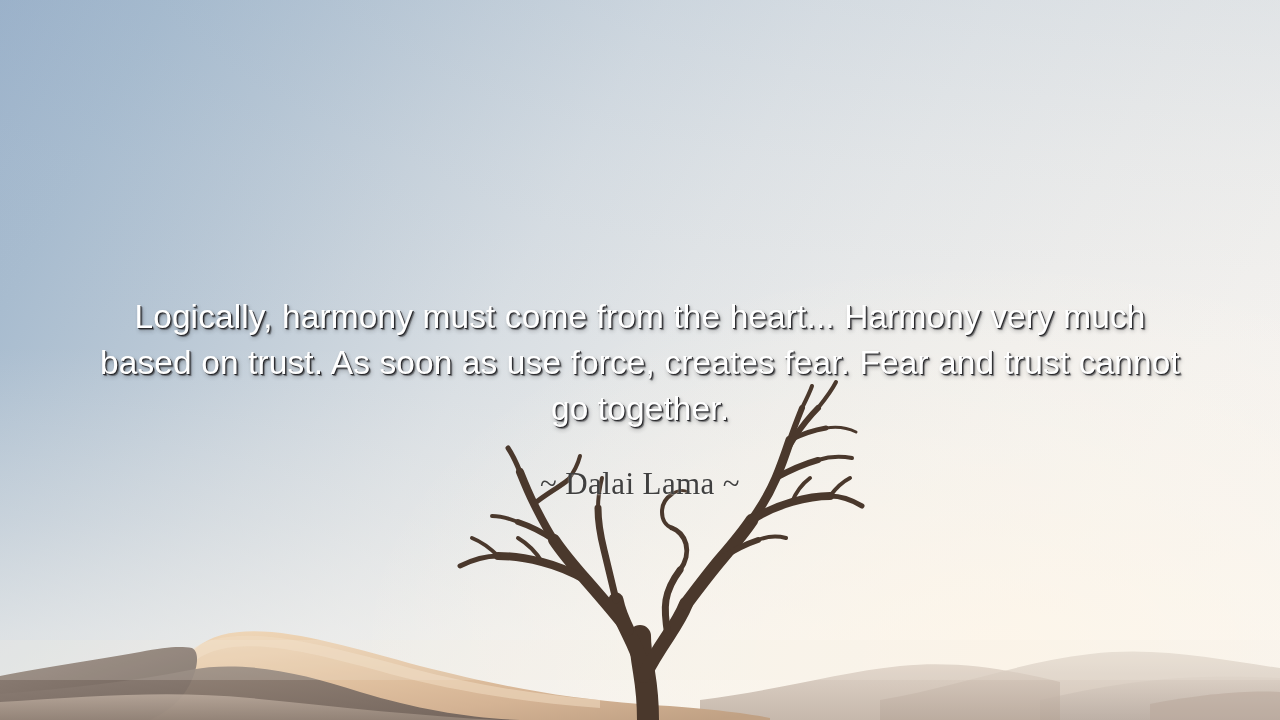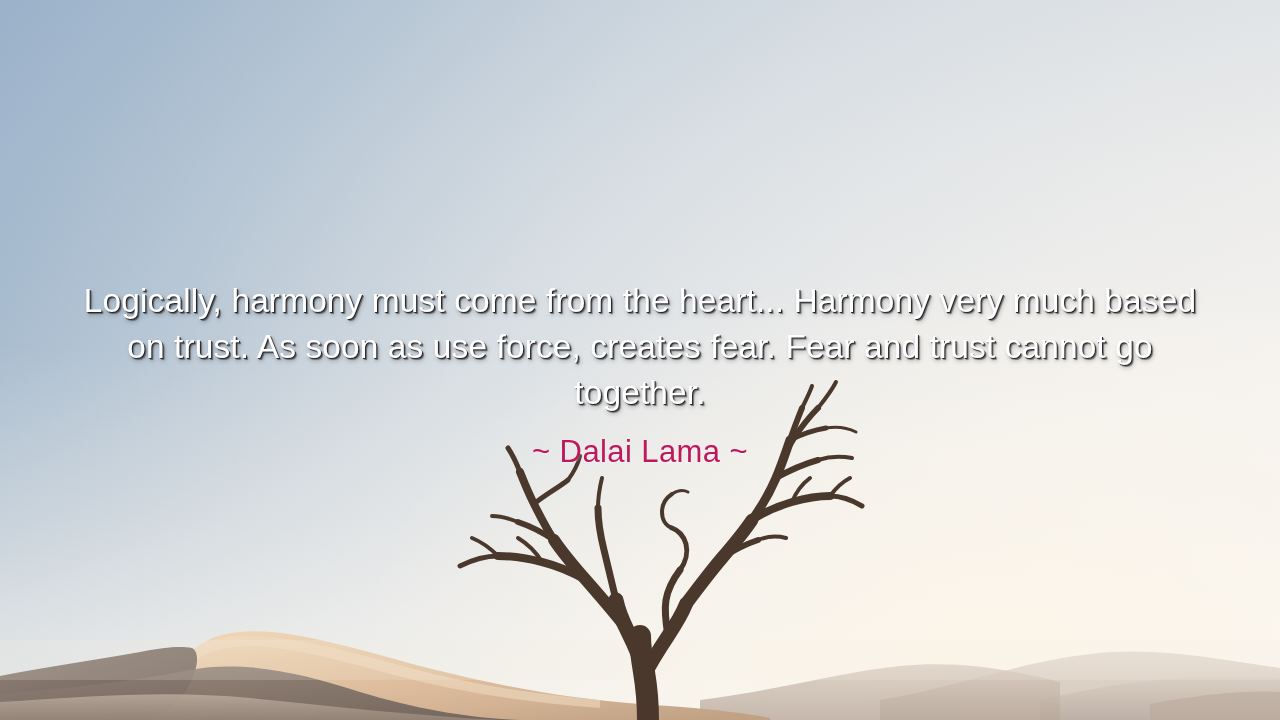--- a/index.html
+++ b/index.html
@@ -71,41 +71,41 @@
   }
   .quote-block {
     position: absolute;
     left: 50%;
     transform: translateX(-50%);
     top: 278px;
     width: 1130px;
     text-align: center;
   }
   .quote-text {
-    margin: 0;
+    margin: 16px;
     font-family: "Liberation Sans", sans-serif;
     font-size: 33.5px;
     line-height: 46px;
     font-weight: 400;
     color: #ffffff;
     letter-spacing: 0.1px;
     text-shadow:
        1px 1px 0 rgba(35,35,38,0.92),
        2px 2px 1px rgba(40,40,44,0.55),
        2px 3px 4px rgba(30,30,34,0.30);
     white-space: pre-wrap;
   }
   .author-text {
     margin: 0;
     padding-top: 16px;
-    font-family: Liberation Sans, sans-serif;
+    font-family: Liberation Serif, serif;
     font-size: 31px;
     line-height: 40px;
     font-weight: 400;
-    color: #be185d;
+    color: #404040;
     letter-spacing: 0.4px;
     text-shadow: 0 1px 2px rgba(255,255,255,0.45);
   }
 </style>
 </head>
 <body>
 
 <div id="stage">
 
   <div class="sky-base"></div>

